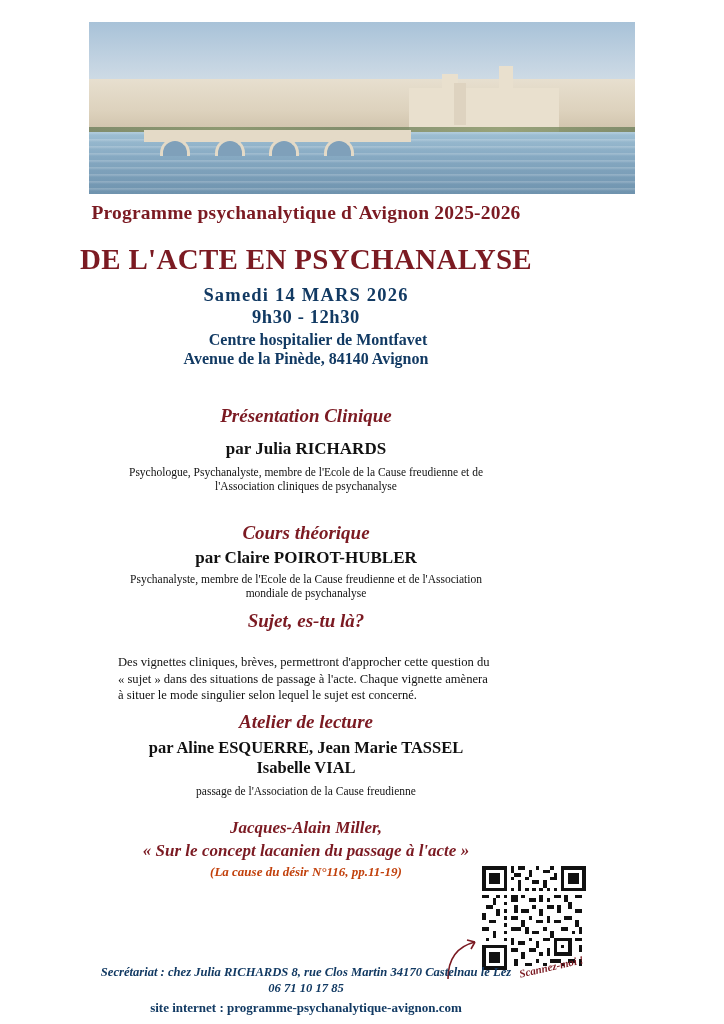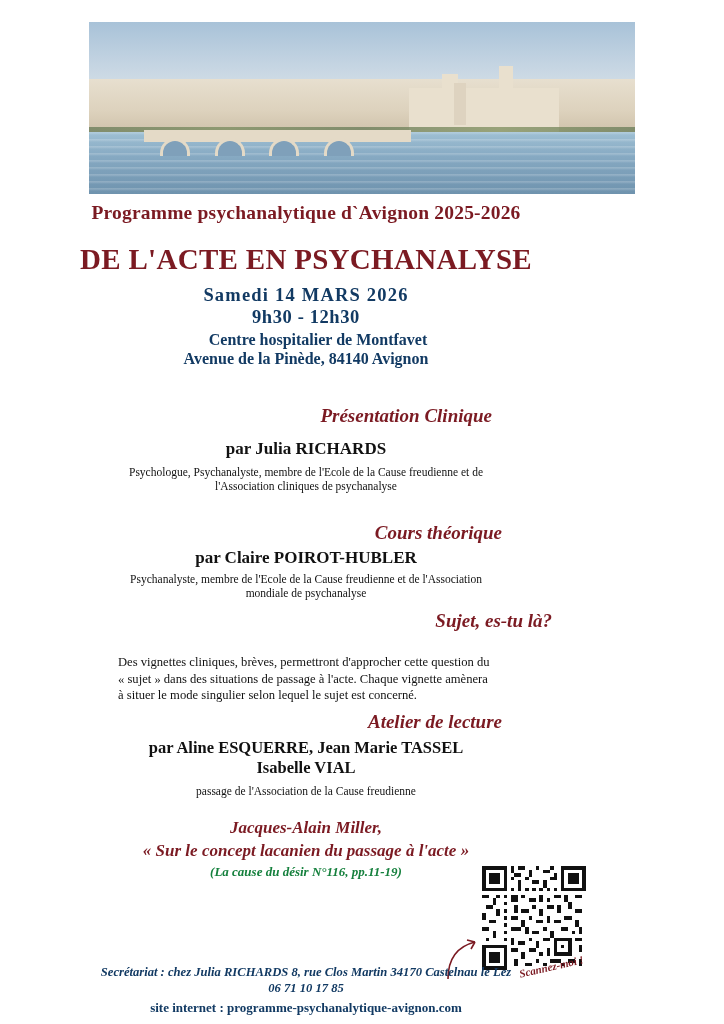--- a/index.html
+++ b/index.html
@@ -157,21 +157,20 @@
     font-size: 16px;
     font-weight: bold;
     color: #123a63;
   }
 
   .sect-title {
     font-size: 19px;
     font-style: italic;
     font-weight: bold;
     color: #7b1a22;
-    text-align: right;
   }
   .sect-by {
     font-size: 17px;
     font-weight: bold;
     color: #111;
   }
   .sect-desc {
     font-size: 11.5px;
     color: #111;
     line-height: 1.25;
@@ -205,21 +204,21 @@
   #block-ref { position:absolute; left: 80px; right: 80px; top: 818px; }
   .ref-author {
     font-size: 17px; font-style: italic; font-weight: bold; color:#7b1a22;
   }
   .ref-title {
     margin-top: 3px;
     font-size: 17px; font-style: italic; font-weight: bold; color:#7b1a22;
   }
   .ref-source {
     margin-top: 3px;
-    font-size: 13px; font-style: italic; font-weight: bold; color:#15803d;
+    font-size: 13px; font-style: italic; font-weight: bold; color:#c2410c;
   }
 
   
   .qr-wrap {
     position: absolute;
     right: 26px;
     top: 866px;
     width: 104px;
     height: 104px;
   }

